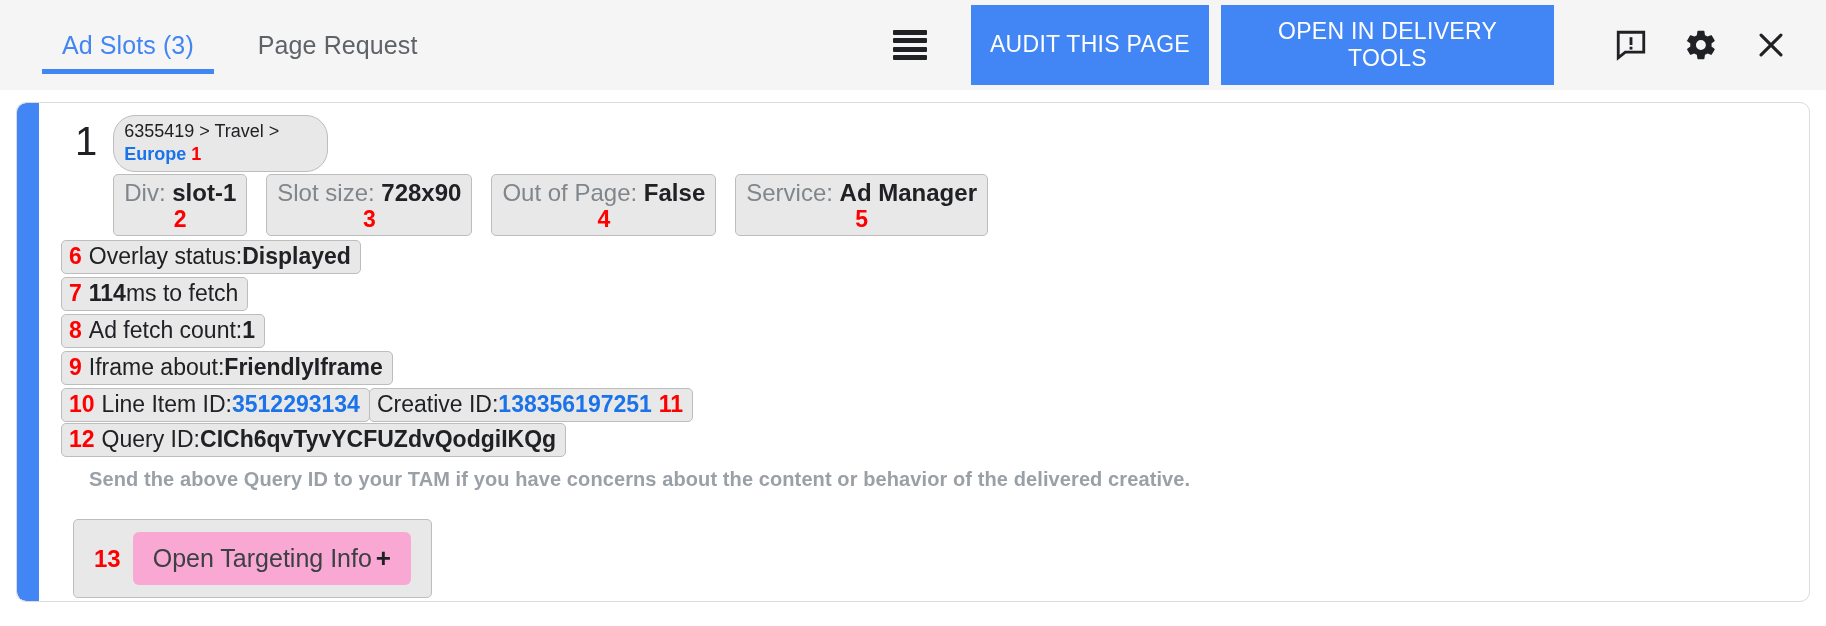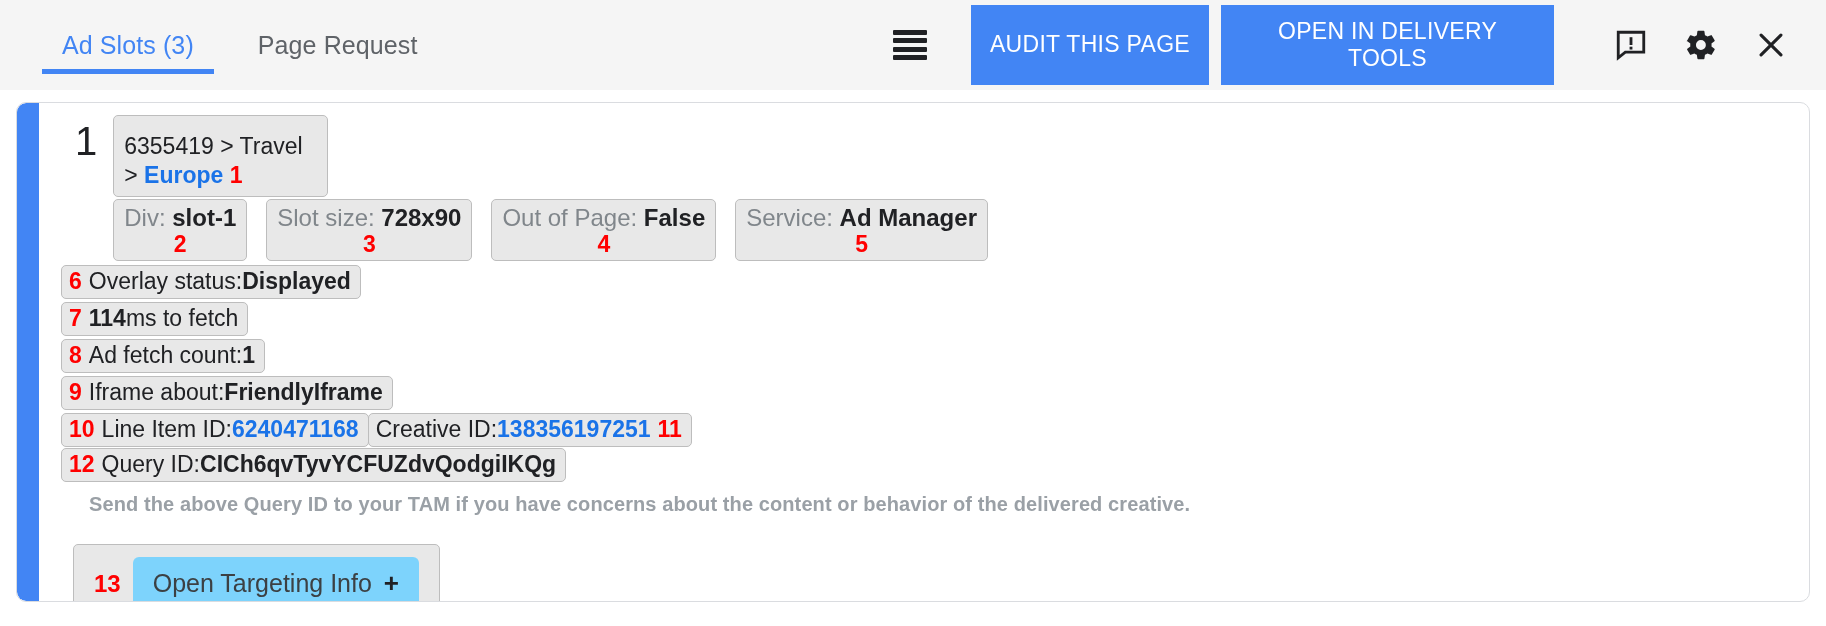--- a/index.html
+++ b/index.html
@@ -149,25 +149,26 @@
   .chip {
     display: inline-block;
     background: #e8e8e8;
     border: 1px solid #bdbdbd;
     border-radius: 5px;
     box-sizing: border-box;
     vertical-align: top;
   }
 
   .chip-breadcrumb {
-    padding: 16px 10px 5px 10px;
-    font-size: 23px;
+    padding: 4px 10px 5px 10px;
+    font-size: 18px;
     line-height: 1.28;
     color: #202124;
     max-width: 215px;
+    border-radius: 22px;
   }
   .bc-link {
     color: #1a73e8;
     font-weight: bold;
   }
   .ann {
     color: #ff0000;
     font-weight: bold;
   }
 
@@ -227,31 +228,31 @@
     align-items: center;
     gap: 12px;
     background: #e8e8e8;
     border: 1px solid #bdbdbd;
     border-radius: 5px;
     padding: 12px 20px;
     margin: 28px 0 0 12px;
   }
   .targeting-wrap .ann { font-size: 24px; }
   .targeting-btn {
-    background: #7dd3fc;
+    background: #f9a8d4;
     border: none;
     border-radius: 6px;
     padding: 11px 20px;
     font-size: 25px;
     color: #3c4043;
     font-family: inherit;
     cursor: pointer;
     display: inline-flex;
     align-items: center;
-    gap: 12px;
+    gap: 4px;
   }
   .targeting-btn .plus { font-weight: bold; font-size: 26px; color: #202124; }
 </style>
 </head>
 <body>
 
 <div class="toolbar">
 
   <div class="tabs">
     <div class="tab active">
@@ -350,21 +351,21 @@
         <div><div class="chip chip-line">
               <span class="ann">9</span>
               <span>Iframe about: </span>
               <b>FriendlyIframe</b>
             </div></div>
 
         <div class="id-row">
           <div class="chip chip-line">
             <span class="ann">10</span>
               <span>Line Item ID: </span>
-              <span class="idval">6240471168</span>
+              <span class="idval">3512293134</span>
           </div>
           <div class="chip chip-line">
             <span>Creative ID: </span>
               <span class="idval">138356197251</span>
               <span class="ann-suffix">11</span>
           </div>
         </div>
 
         <div><div class="chip chip-line">
               <span class="ann">12</span>

